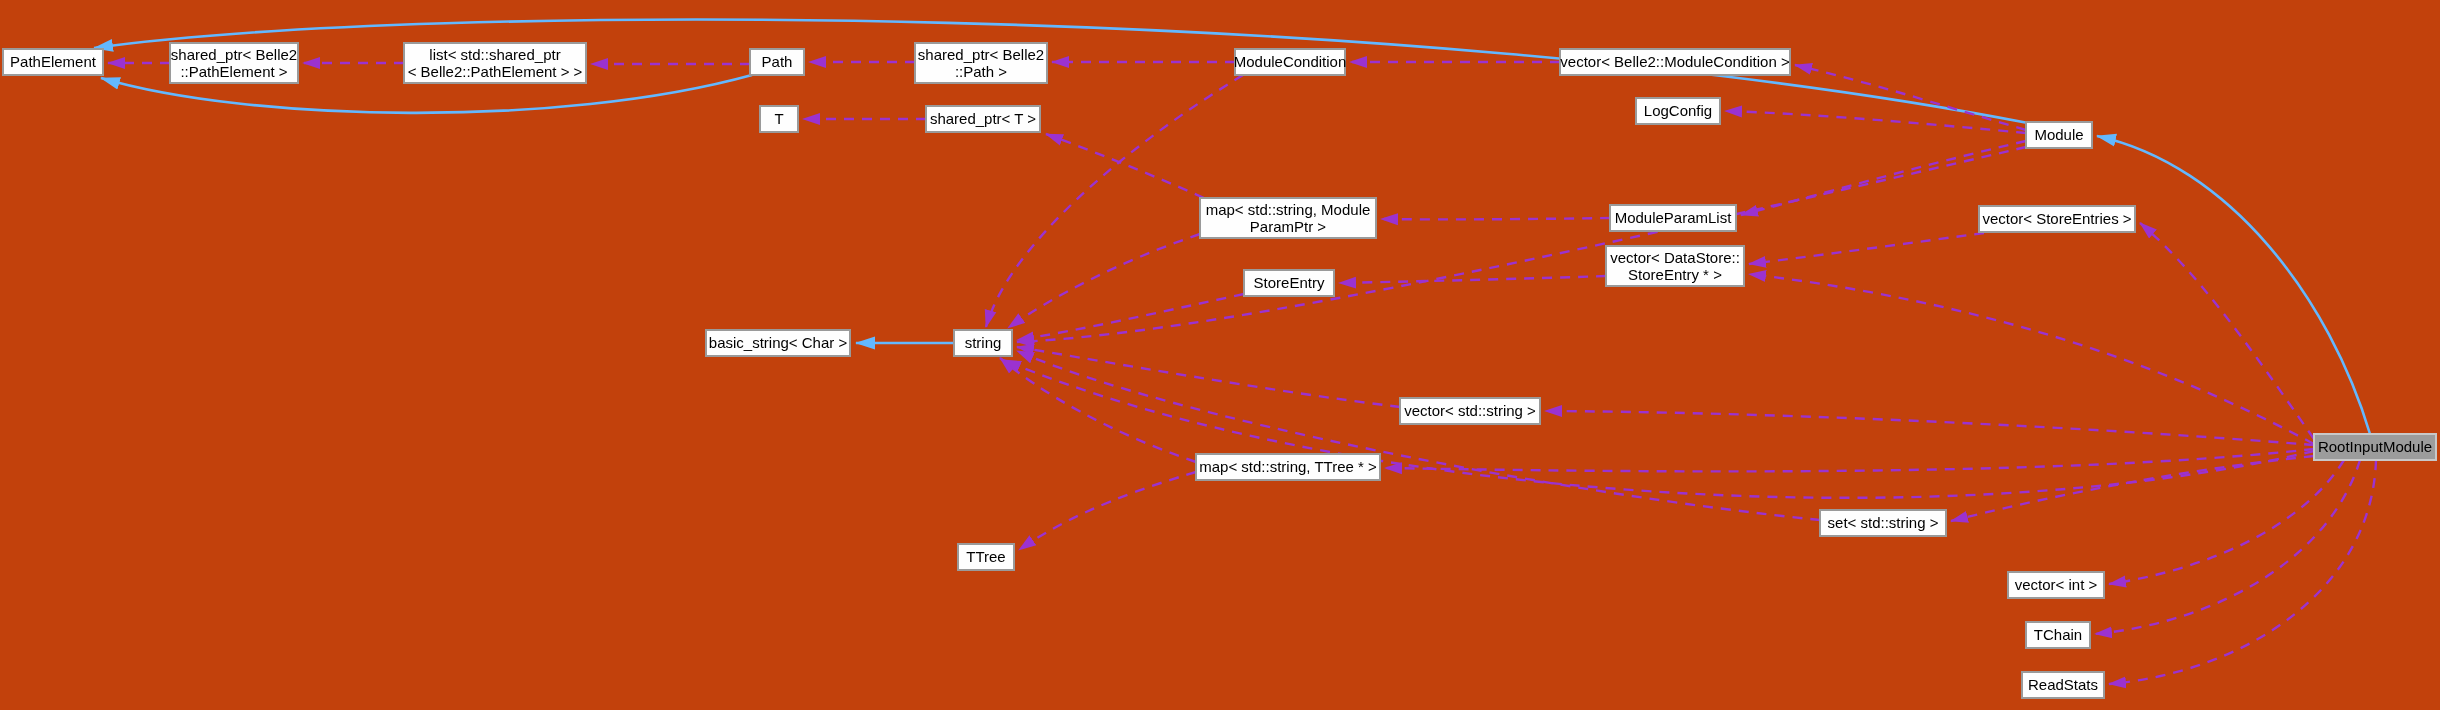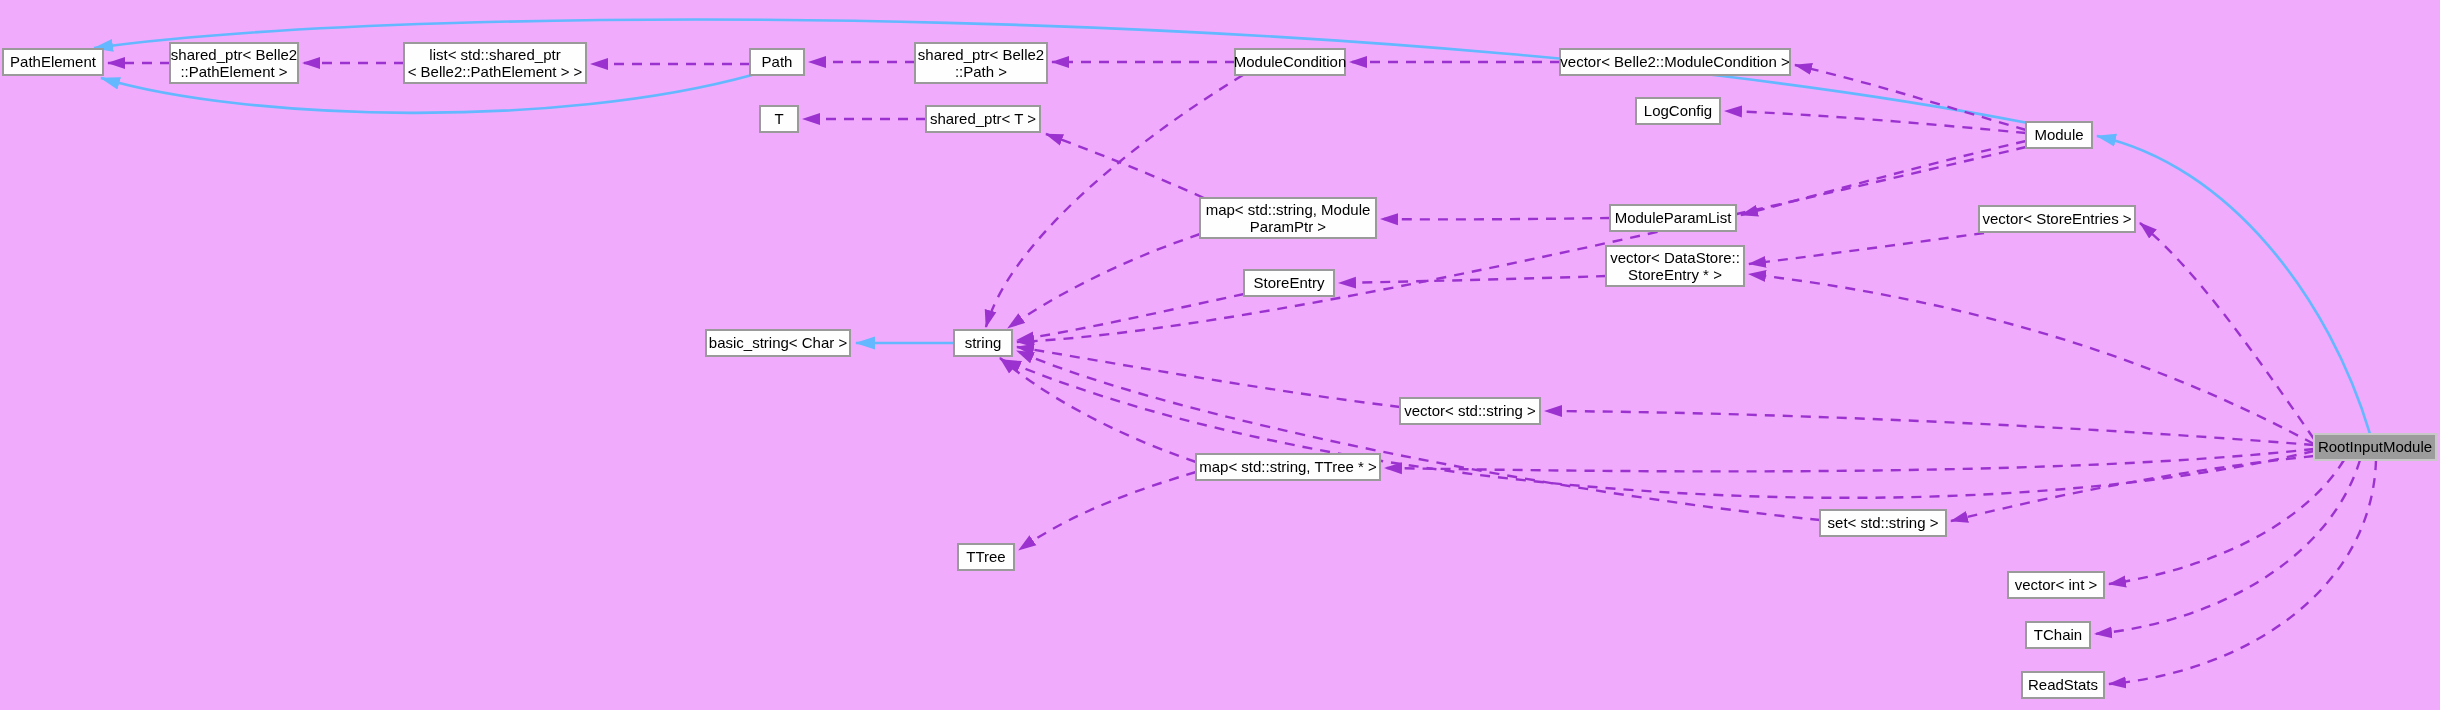--- a/index.html
+++ b/index.html
@@ -1,16 +1,16 @@
 <!DOCTYPE html>
 <html><head>
 <meta charset="utf-8">
 <style>
   html,body{margin:0;padding:0;background:#000;}
-  .canvas{position:relative;width:2440px;height:710px;background:#f0abfc;overflow:hidden;}
+  .canvas{position:relative;width:2440px;height:710px;background:#c2410c;overflow:hidden;}
   svg{display:block;}
   .node rect{fill:#fefefe;stroke:#9a9a9a;stroke-width:2;}
   .node.highlight rect{fill:#9c9c9c;stroke:#c8c8c8;}
   .node text{
     font-family:"Liberation Sans","DejaVu Sans",sans-serif;
     font-size:15px;fill:#000;text-anchor:middle;
   }
   .edge-usage{fill:none;stroke:#9b32d0;stroke-width:2.4;stroke-dasharray:10 8;}
   .edge-inherit{fill:none;stroke:#63b8ff;stroke-width:2.6;}
 </style>

